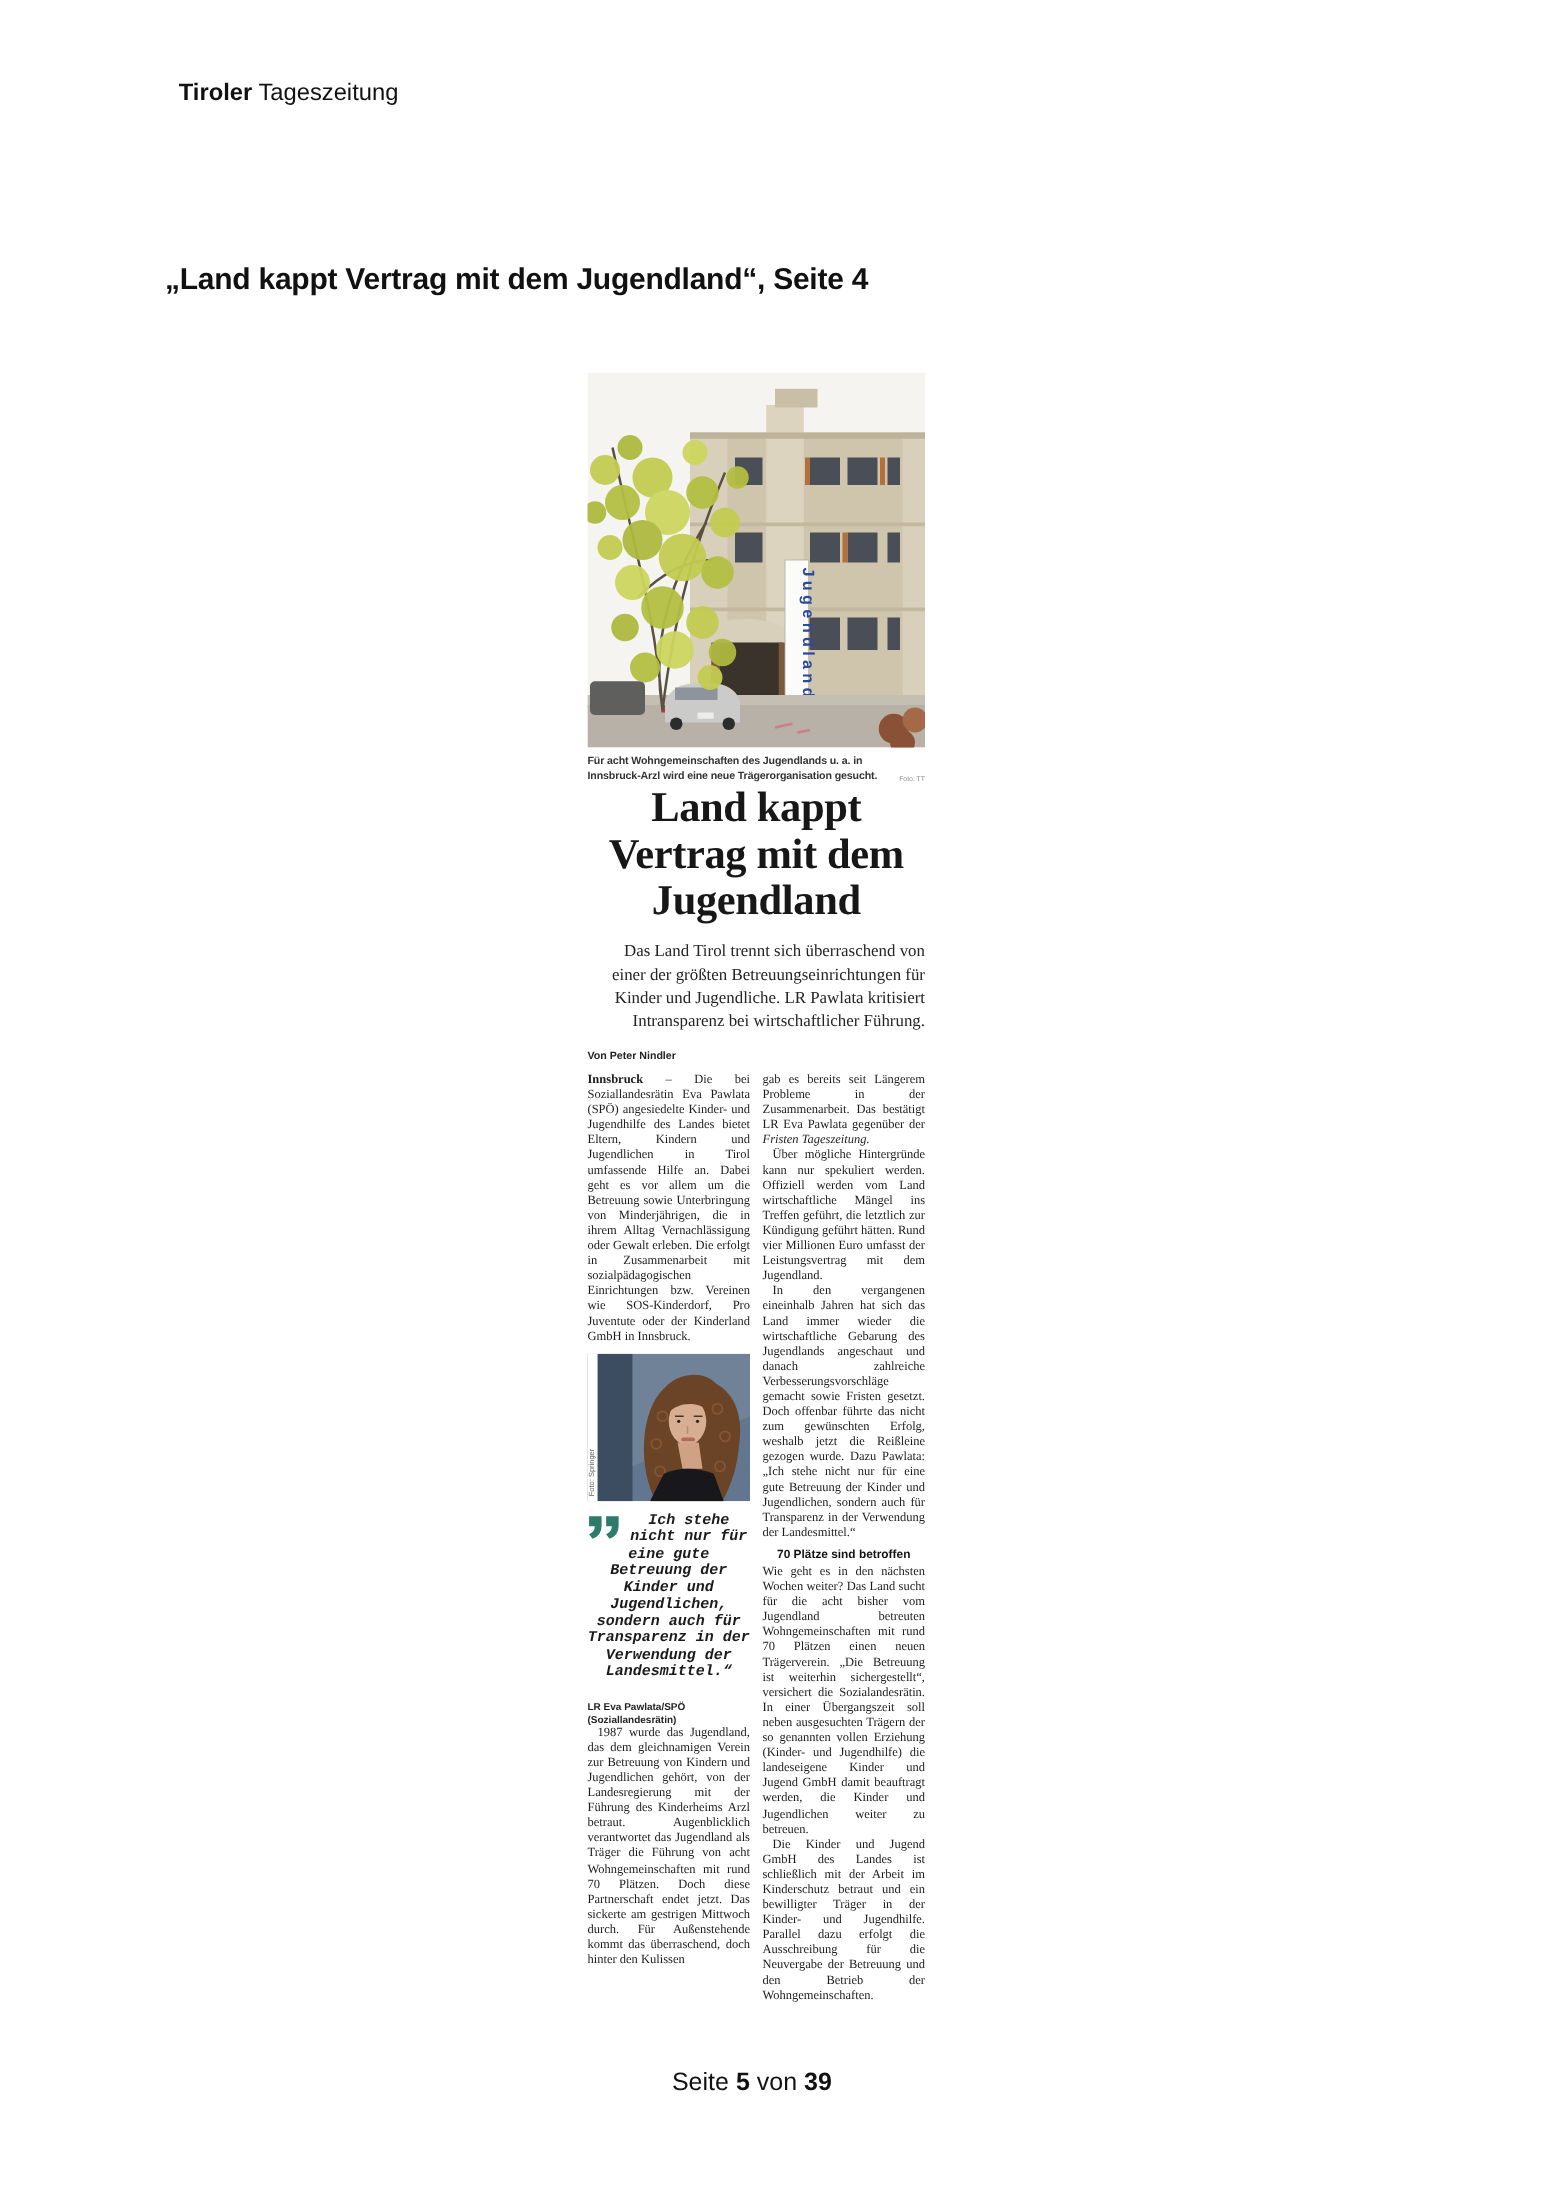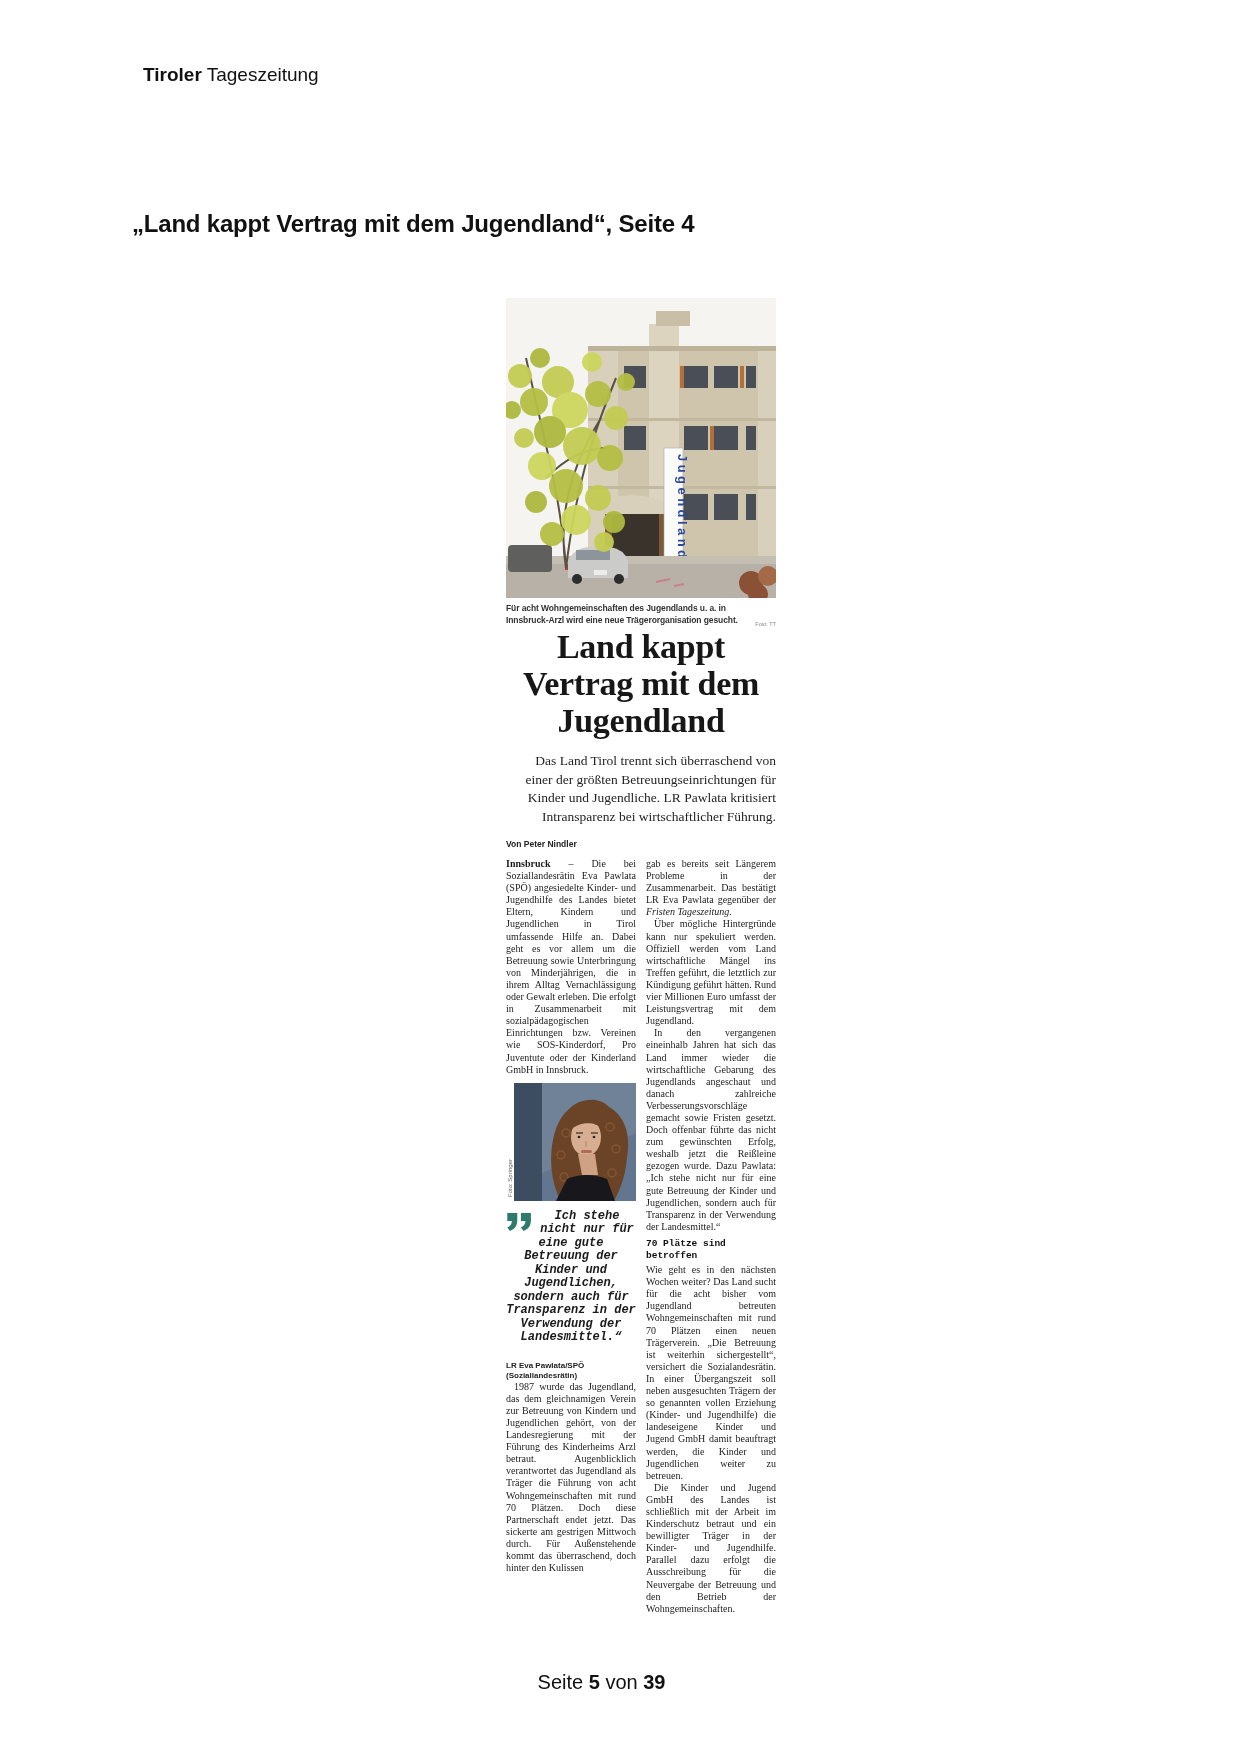--- a/index.html
+++ b/index.html
@@ -7,21 +7,21 @@
   .page {
     position:relative; width:1241px; height:1754px; background:#fff;
     font-family:"Liberation Sans", sans-serif; color:#1a1a1a; overflow:hidden;
   }
   .masthead { position:absolute; left:143px; top:64px; font-size:19px; color:#111; }
   .mh-bold { font-weight:700; }
   .doc-headline {
     position:absolute; left:132px; top:210px; font-size:24px; font-weight:700;
     color:#111; letter-spacing:-0.2px;
   }
-  .clipping { position:absolute; left:506px; top:298px; width:270px; }
+  .clipping { position:absolute; left:470px; top:298px; width:270px; }
   .photo { display:block; width:270px; height:300px; }
   .caption-row { position:relative; margin-top:4px; min-height:26px; }
   .caption {
     font-weight:700; font-size:8.5px; line-height:12px; color:#333;
     letter-spacing:-0.1px; width:264px;
   }
   .credit { position:absolute; right:0; bottom:1px; font-size:5.5px; color:#8a8a8a; }
   .art-title {
     margin-top:0; font-family:"Liberation Serif", serif; font-weight:700;
     font-size:34px; line-height:37px; text-align:center; color:#171717;
@@ -46,26 +46,26 @@
     font-family:Liberation Mono, monospace; font-style:italic; font-weight:700;
     font-size:12px; line-height:13.5px; text-align:center; color:#1b1b1b;
   }
   .qmark { float:left; width:28px; height:20px; margin:2px 4px 0 0; }
   .attr {
     margin-top:16px; font-family:"Liberation Sans", sans-serif; font-size:8px;
     font-weight:700; line-height:10px; color:#222; text-align:left;
   }
   .p2-gap { margin-top:14px; }
   .subhead {
-    font-family:Liberation Mono, monospace; font-size:9.5px; font-weight:700;
-    margin:5px 0 2px; text-align:left; color:#111;
+    font-family:Liberation Sans, sans-serif; font-size:9.5px; font-weight:700;
+    margin:5px 0 2px; text-align:center; color:#111;
   }
   .footer {
     position:absolute; top:1655px; left:0; width:1203px; text-align:center;
-    font-size:20px; color:#111;margin-top:16px;
+    font-size:20px; color:#111;
   }
   .footer b { font-weight:700; }
 </style>
 </head>
 <body>
 
 <div class="page">
 
   <div class="masthead">
     <span class="mh-bold">Tiroler</span>

